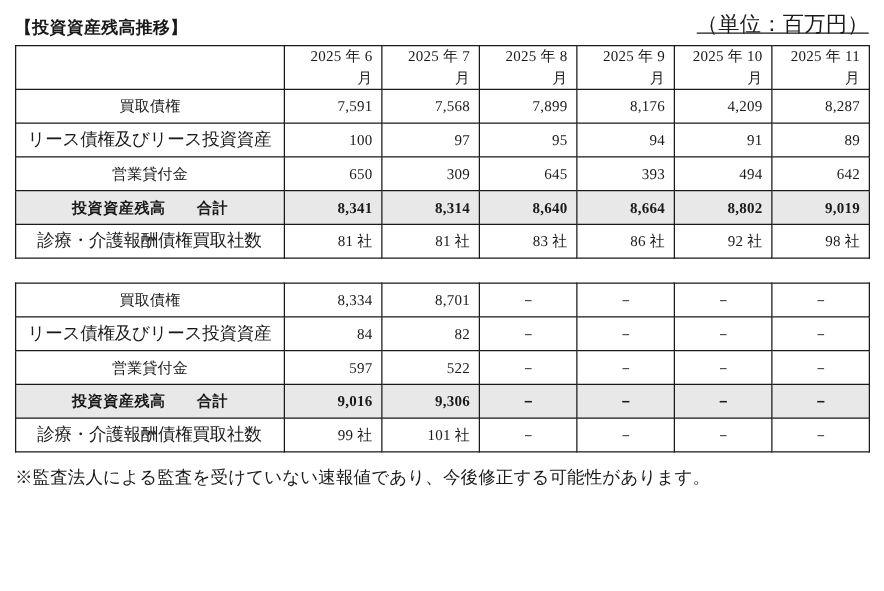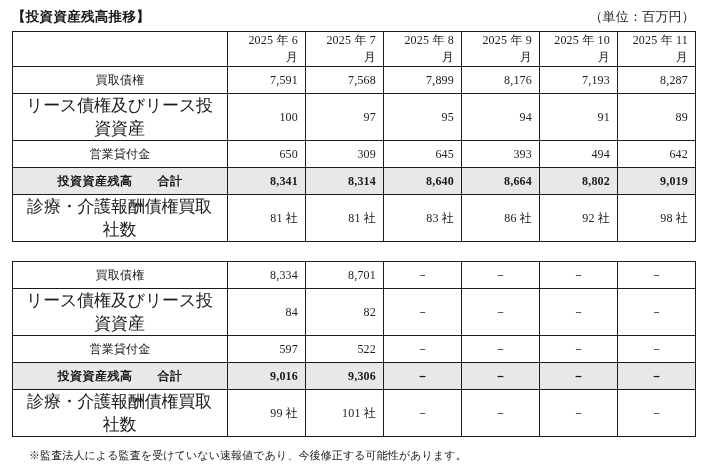--- a/index.html
+++ b/index.html
@@ -28,43 +28,44 @@
     align-items: flex-end;
     justify-content: space-between;
     margin-bottom: 5px;
   }
   .title {
     font-size: 13.5px;
     font-weight: bold;
     letter-spacing: 0.3px;
   }
   .unit {
-    font-size: 13px;
-    letter-spacing: 0.2px;
+    font-size: 17px;
+    letter-spacing: 0.2px;
+    text-decoration: underline;
   }
   table.grid {
     border-collapse: collapse;
     table-layout: fixed;
     width: 683px;
     background: #ffffff;
   }
   table.grid td {
     border: 1px solid #1a1a1a;
     height: 27px;
     padding: 0 7px;
     font-size: 12px;
     vertical-align: middle;
     box-sizing: border-box;
   }
   td.label {
     text-align: center;
     letter-spacing: 0.2px;
   }
   td.label.tight {
-    font-size: 17px;
+    font-size: 14px;
     letter-spacing: -0.2px;
     padding-left: 6px;
     margin-left: 24px;
   }
   td.head {
     text-align: right;
     font-size: 11.8px;
     letter-spacing: 0.2px;
   }
   td.num {
@@ -82,23 +83,22 @@
     margin-left: 41px;
   }
   tr.total td.label {
     letter-spacing: 0.5px;
   }
   .spacer {
     height: 19px;
   }
   .footnote {
     margin-top: 11px;
-    font-size: 11px;
+    font-size: 14px;
     letter-spacing: 0.1px;
-    margin-left: 17px;
   }
   col.c0 { width: 215px; }
   col.cx { width: 78px; }
 </style>
 </head>
 <body>
 
 <div class="page">
 
   <div class="header-row">
@@ -125,21 +125,21 @@
         <td class="head">2025 年 9 月</td>
         <td class="head">2025 年 10 月</td>
         <td class="head">2025 年 11 月</td>
       </tr>
       <tr>
         <td class="label">買取債権</td>
         <td class="num">7,591</td>
         <td class="num">7,568</td>
         <td class="num">7,899</td>
         <td class="num">8,176</td>
-        <td class="num">7,193</td>
+        <td class="num">4,209</td>
         <td class="num">8,287</td>
       </tr>
       <tr>
         <td class="label tight">リース債権及びリース投資資産</td>
         <td class="num">100</td>
         <td class="num">97</td>
         <td class="num">95</td>
         <td class="num">94</td>
         <td class="num">91</td>
         <td class="num">89</td>

